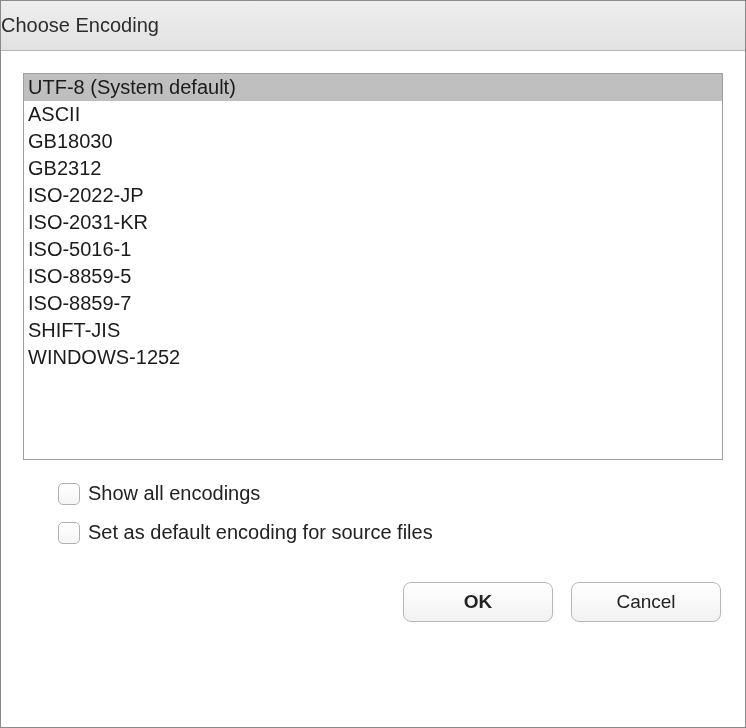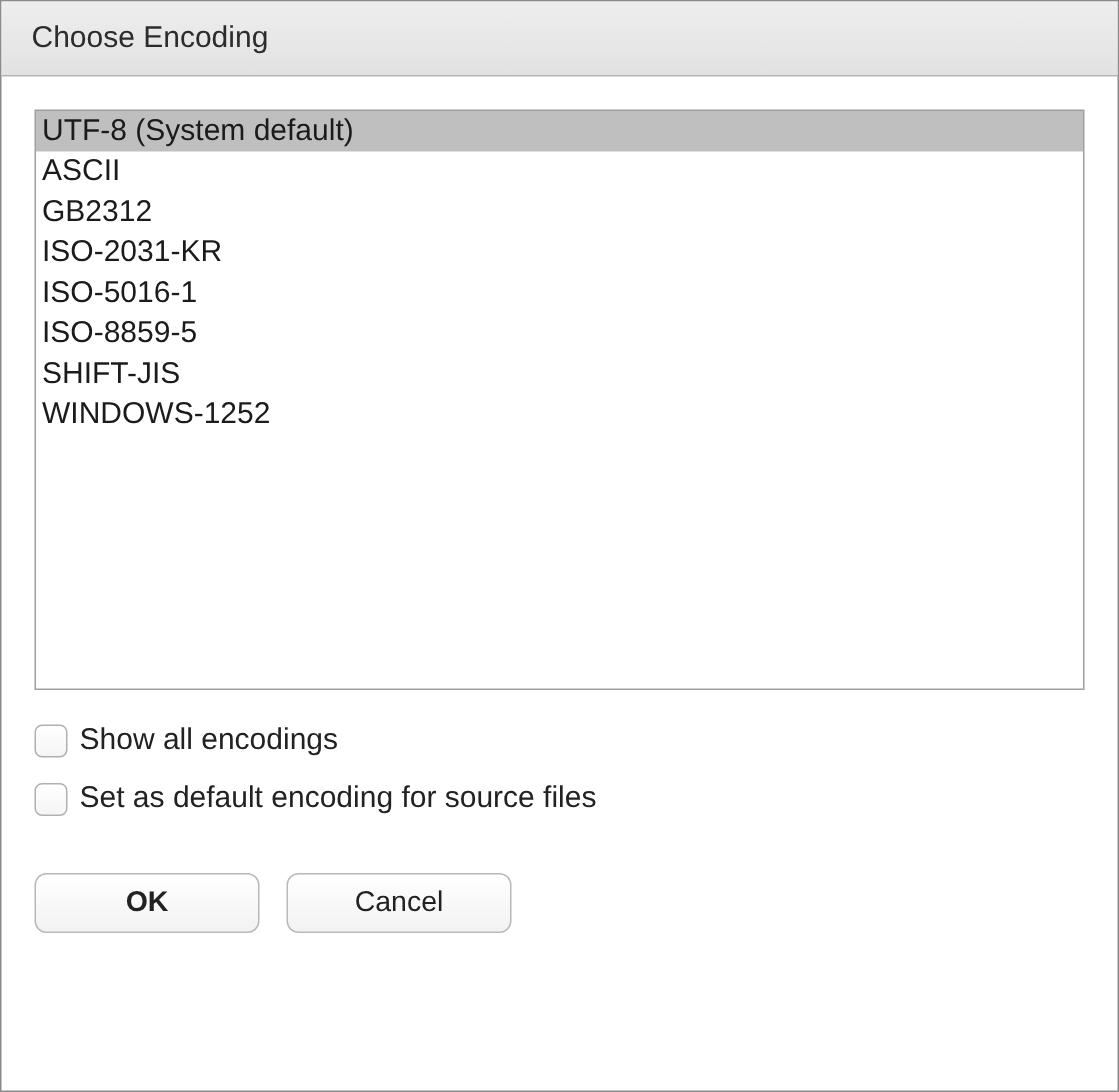--- a/index.html
+++ b/index.html
@@ -21,21 +21,20 @@
       display: flex;
       flex-direction: column;
       background: #fff;
     }
     .titlebar {
       height: 50px;
       background: linear-gradient(to bottom, #eeeeee 0%, #e2e2e2 100%);
       border-bottom: 1.5px solid #b5b5b5;
       display: flex;
       align-items: center;
-      padding-left: 20px;
       font-size: 20px;
       color: #2c2c2c;
     }
     .content {
       flex: 1;
       display: flex;
       flex-direction: column;
       padding: 22px 22px 18px 22px;
     }
     .listbox {
@@ -54,39 +53,41 @@
       user-select: none;
       white-space: nowrap;
     }
     .list-item.selected {
       background: #bfbfbf;
     }
     .checkbox-row {
       display: flex;
       align-items: center;
       margin-top: 22px;
+      margin-left: 35px;
     }
     .checkbox-row + .checkbox-row {
       margin-top: 16px;
     }
     .checkbox {
       width: 22px;
       height: 22px;
       border: 1.5px solid #b0b0b0;
       border-radius: 5px;
       background: linear-gradient(to bottom, #ffffff, #f5f5f5);
       margin-right: 8px;
       flex-shrink: 0;
     }
     .checkbox-label {
       font-size: 20px;
       color: #222;
     }
     .button-row {
       display: flex;
+      justify-content: flex-end;
       gap: 18px;
       margin-top: 38px;
       padding-right: 2px;
     }
     .btn {
       min-width: 150px;
       height: 40px;
       border: 1.5px solid #b8b8b8;
       border-radius: 8px;
       background: linear-gradient(to bottom, #ffffff 0%, #f2f2f2 100%);
@@ -106,24 +107,27 @@
 <body>
 
 <div class="dialog">
   <div class="titlebar">
     <span>Choose Encoding</span>
   </div>
   <div class="content">
     <div class="listbox" id="listbox">
         <div class="list-item selected">UTF-8 (System default)</div>
         <div class="list-item">ASCII</div>
+        <div class="list-item">GB18030</div>
         <div class="list-item">GB2312</div>
+        <div class="list-item">ISO-2022-JP</div>
         <div class="list-item">ISO-2031-KR</div>
         <div class="list-item">ISO-5016-1</div>
         <div class="list-item">ISO-8859-5</div>
+        <div class="list-item">ISO-8859-7</div>
         <div class="list-item">SHIFT-JIS</div>
         <div class="list-item">WINDOWS-1252</div>
       </div>
 
     <div class="checkbox-row">
       <div class="checkbox"></div>
       <span class="checkbox-label">Show all encodings</span>
     </div>
 
     <div class="checkbox-row">

